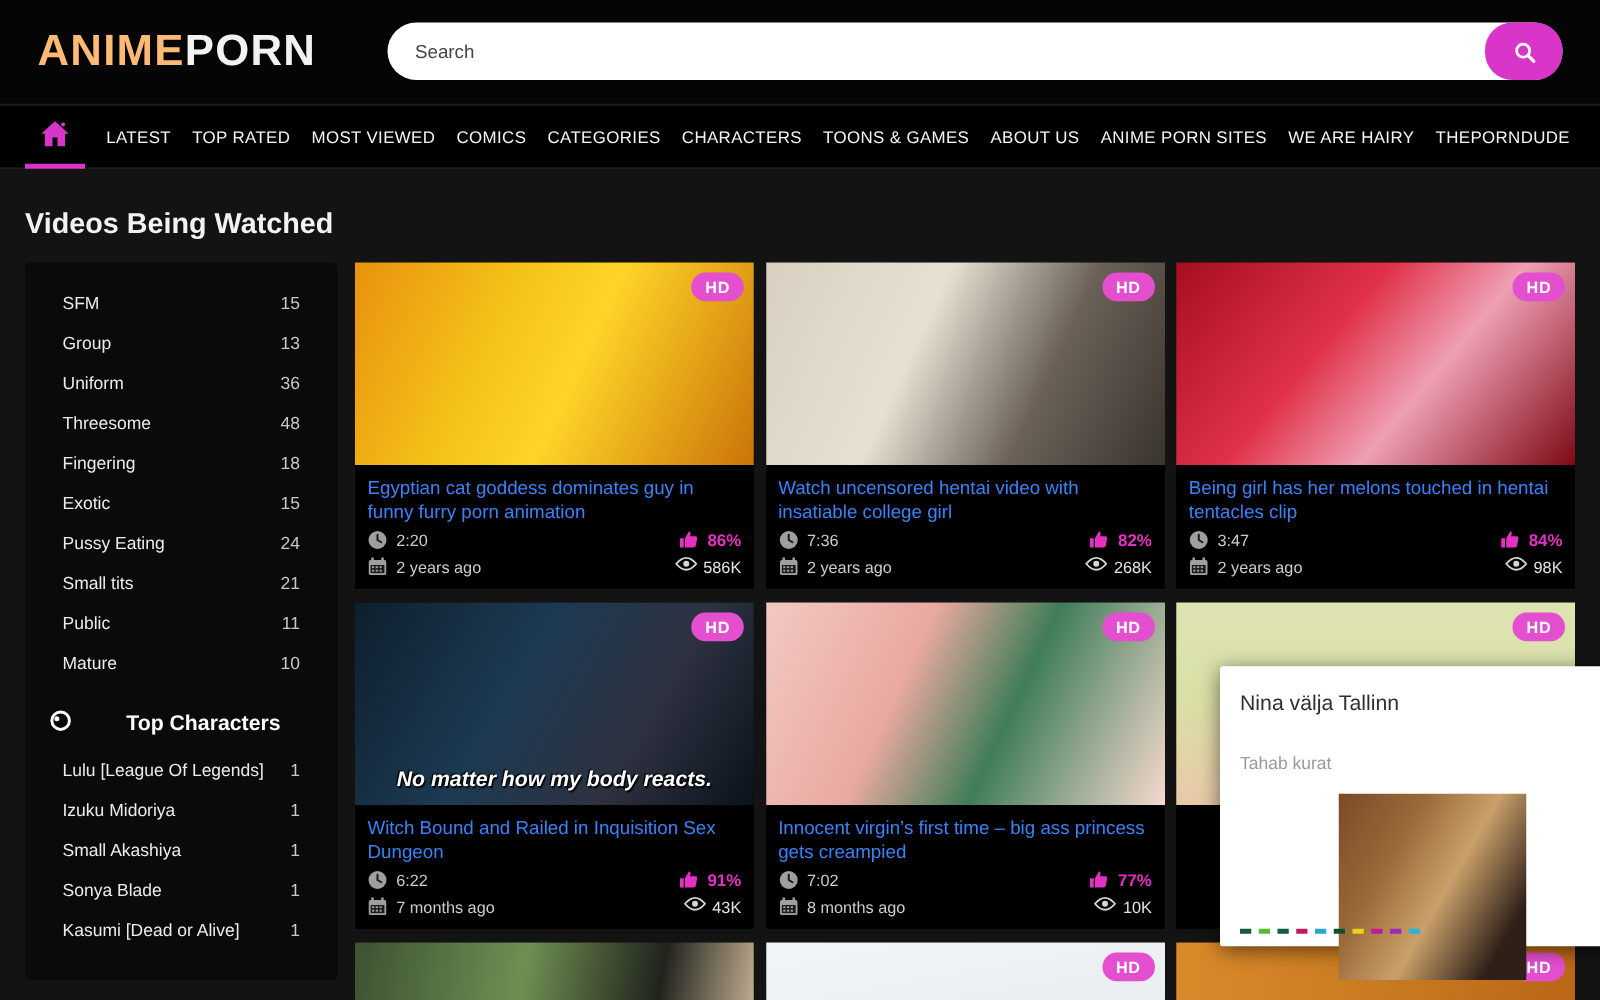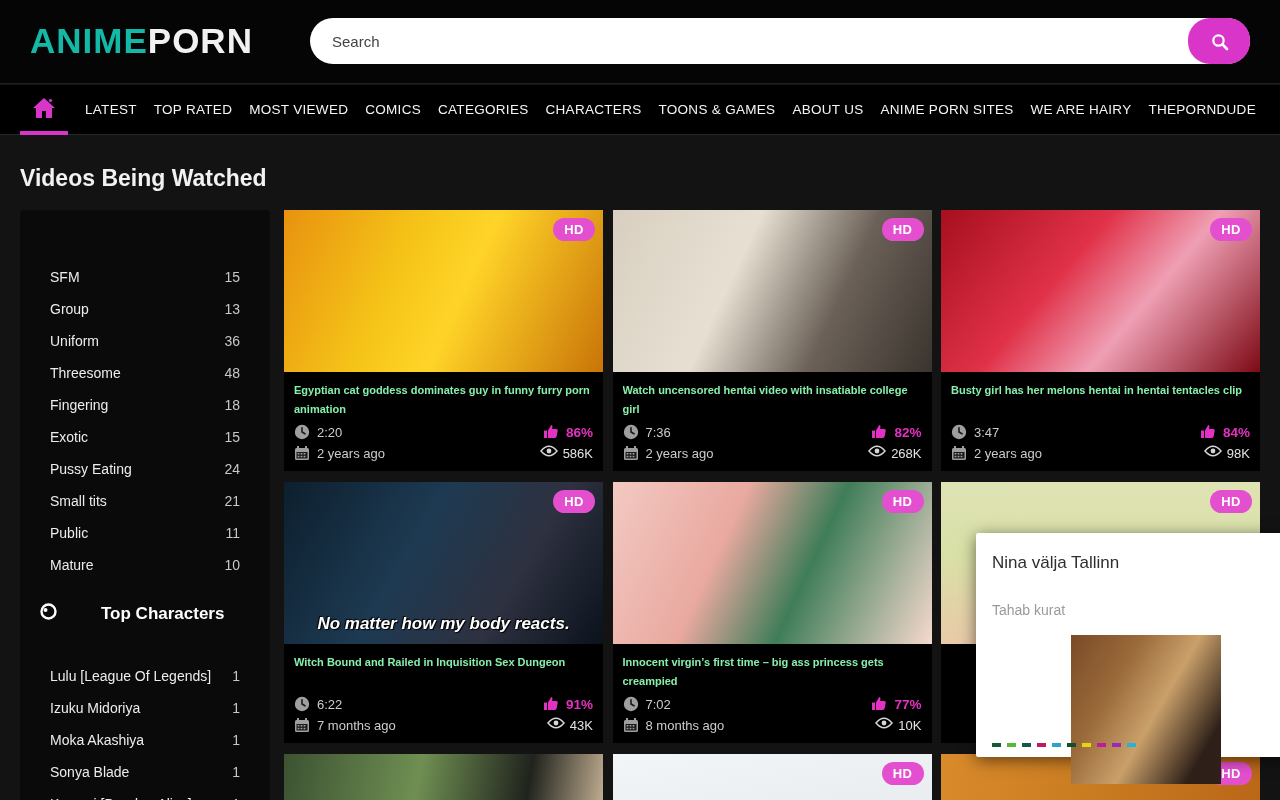--- a/index.html
+++ b/index.html
@@ -13,21 +13,21 @@
 
   
   .header {
     position: absolute; left: 0; top: 0; width: 1280px; height: 84px;
     background: #050505; border-bottom: 1px solid #1e1e1e;
   }
   .logo {
     position: absolute; left: 30px; top: 21px;
     font-size: 35px; font-weight: bold; letter-spacing: 1px; cursor: pointer;
   }
-  .logo .brand-a { color: #14b8a6; }
+  .logo .brand-a { color: #fdba74; }
   .logo .brand-b { color: #f2f2f2; }
   .searchwrap { position: absolute; left: 310px; top: 18px; width: 940px; height: 46px; }
   .searchwrap input {
     width: 100%; height: 46px; border: none; outline: none;
     border-radius: 23px; background: #ffffff; color: #333;
     font-size: 15px; padding: 0 80px 0 22px; font-family: "Liberation Sans", sans-serif;
   }
   .searchwrap input::placeholder { color: #444; }
   .search-btn {
     position: absolute; right: 0; top: 0; width: 62px; height: 46px;
@@ -64,21 +64,21 @@
   .sidebar {
     position: absolute; left: 20px; top: 210px; width: 250px;
     background: #0a0a0a; border-radius: 4px; padding: 16px 18px 24px 20px;
   }
   .side-head {
     display: flex; align-items: center; gap: 10px;
     font-size: 17px; font-weight: bold; color: #fff; margin: 6px 0 10px 0;
   }
   .grid-icon { display: grid; grid-template-columns: 7px 7px; grid-gap: 2px; }
   .grid-icon span { width: 7px; height: 7px; background: #fff; }
-  .side-list { list-style: none; margin-top: 35px; }
+  .side-list { list-style: none; }
   .side-list li {
     display: flex; justify-content: space-between; align-items: center;
     height: 32px; padding: 0 12px 0 10px; cursor: pointer;
   }
   .side-list .lbl { color: #ececec; font-size: 14px; }
   .side-list .cnt { color: #c8c8c8; font-size: 14px; }
   .side-head.second { margin-top: 22px; gap: 44px; }
 
   
   .grid {
@@ -92,21 +92,21 @@
     background: #e44fd0; color: #fff; font-size: 13px; font-weight: bold;
     padding: 4px 11px; border-radius: 13px; letter-spacing: .5px;
   }
   .thumb-caption {
     position: absolute; bottom: 10px; left: 0; width: 100%; text-align: center;
     color: #fff; font-size: 17px; font-style: italic; font-weight: bold;
     text-shadow: 1px 1px 1px #000, -1px -1px 1px #000;
   }
   .info { padding: 9px 10px 10px 10px; min-height: 97px; }
   .v-title {
-    font-size: 11px; line-height: 19px; font-weight: 700; color: #86efac;
+    font-size: 15px; line-height: 19px; font-weight: 400; color: #3b82f6;
     height: 38px; overflow: hidden;
   }
   .meta {
     display: flex; justify-content: space-between; align-items: center;
     margin-top: 5px; font-size: 13px; color: #cccccc;
   }
   .meta .m-left, .meta .m-right { display: flex; align-items: center; gap: 7px; }
   .likes { color: #e531c3; font-weight: bold; font-size: 13.5px; }
   .views { color: #e3e3e3; font-size: 13px; }
   .icon16 { width: 16px; height: 16px; display: inline-block; }
@@ -230,21 +230,21 @@
   <ul class="side-list">
     <li>
         <span class="lbl">Lulu [League Of Legends]</span>
         <span class="cnt">1</span>
       </li>
     <li>
         <span class="lbl">Izuku Midoriya</span>
         <span class="cnt">1</span>
       </li>
     <li>
-        <span class="lbl">Moka Akashiya</span>
+        <span class="lbl">Small Akashiya</span>
         <span class="cnt">1</span>
       </li>
     <li>
         <span class="lbl">Sonya Blade</span>
         <span class="cnt">1</span>
       </li>
     <li>
         <span class="lbl">Kasumi [Dead or Alive]</span>
         <span class="cnt">1</span>
       </li>
@@ -351,21 +351,21 @@
           </span>
       </div>
     </div>
   </article>
 
   <article class="card">
     <div class="thumb" style="background: linear-gradient(130deg, rgb(166, 15, 30), rgb(224, 49, 72) 38%, rgb(239, 159, 180) 62%, rgb(125, 10, 20));">
       <span class="hd-badge">HD</span>
     </div>
     <div class="info">
-      <h3 class="v-title">Busty girl has her melons hentai in hentai tentacles clip</h3>
+      <h3 class="v-title">Being girl has her melons touched in hentai tentacles clip</h3>
       <div class="meta">
         <span class="m-left">
             <span class="icon16"><svg width="16" height="16" viewBox="0 0 16 16">
                 <circle cx="8" cy="8" r="7.2" fill="#9f9f9f"></circle>
                 <path d="M8 3.8 V8 l3 1.8" stroke="#1a1a1a" stroke-width="1.6" fill="none" stroke-linecap="round"></path>
               </svg></span>
             <span>3:47</span>
           </span>
         <span class="m-right">
             <span class="icon16"><svg width="16" height="15" viewBox="0 0 16 15">

